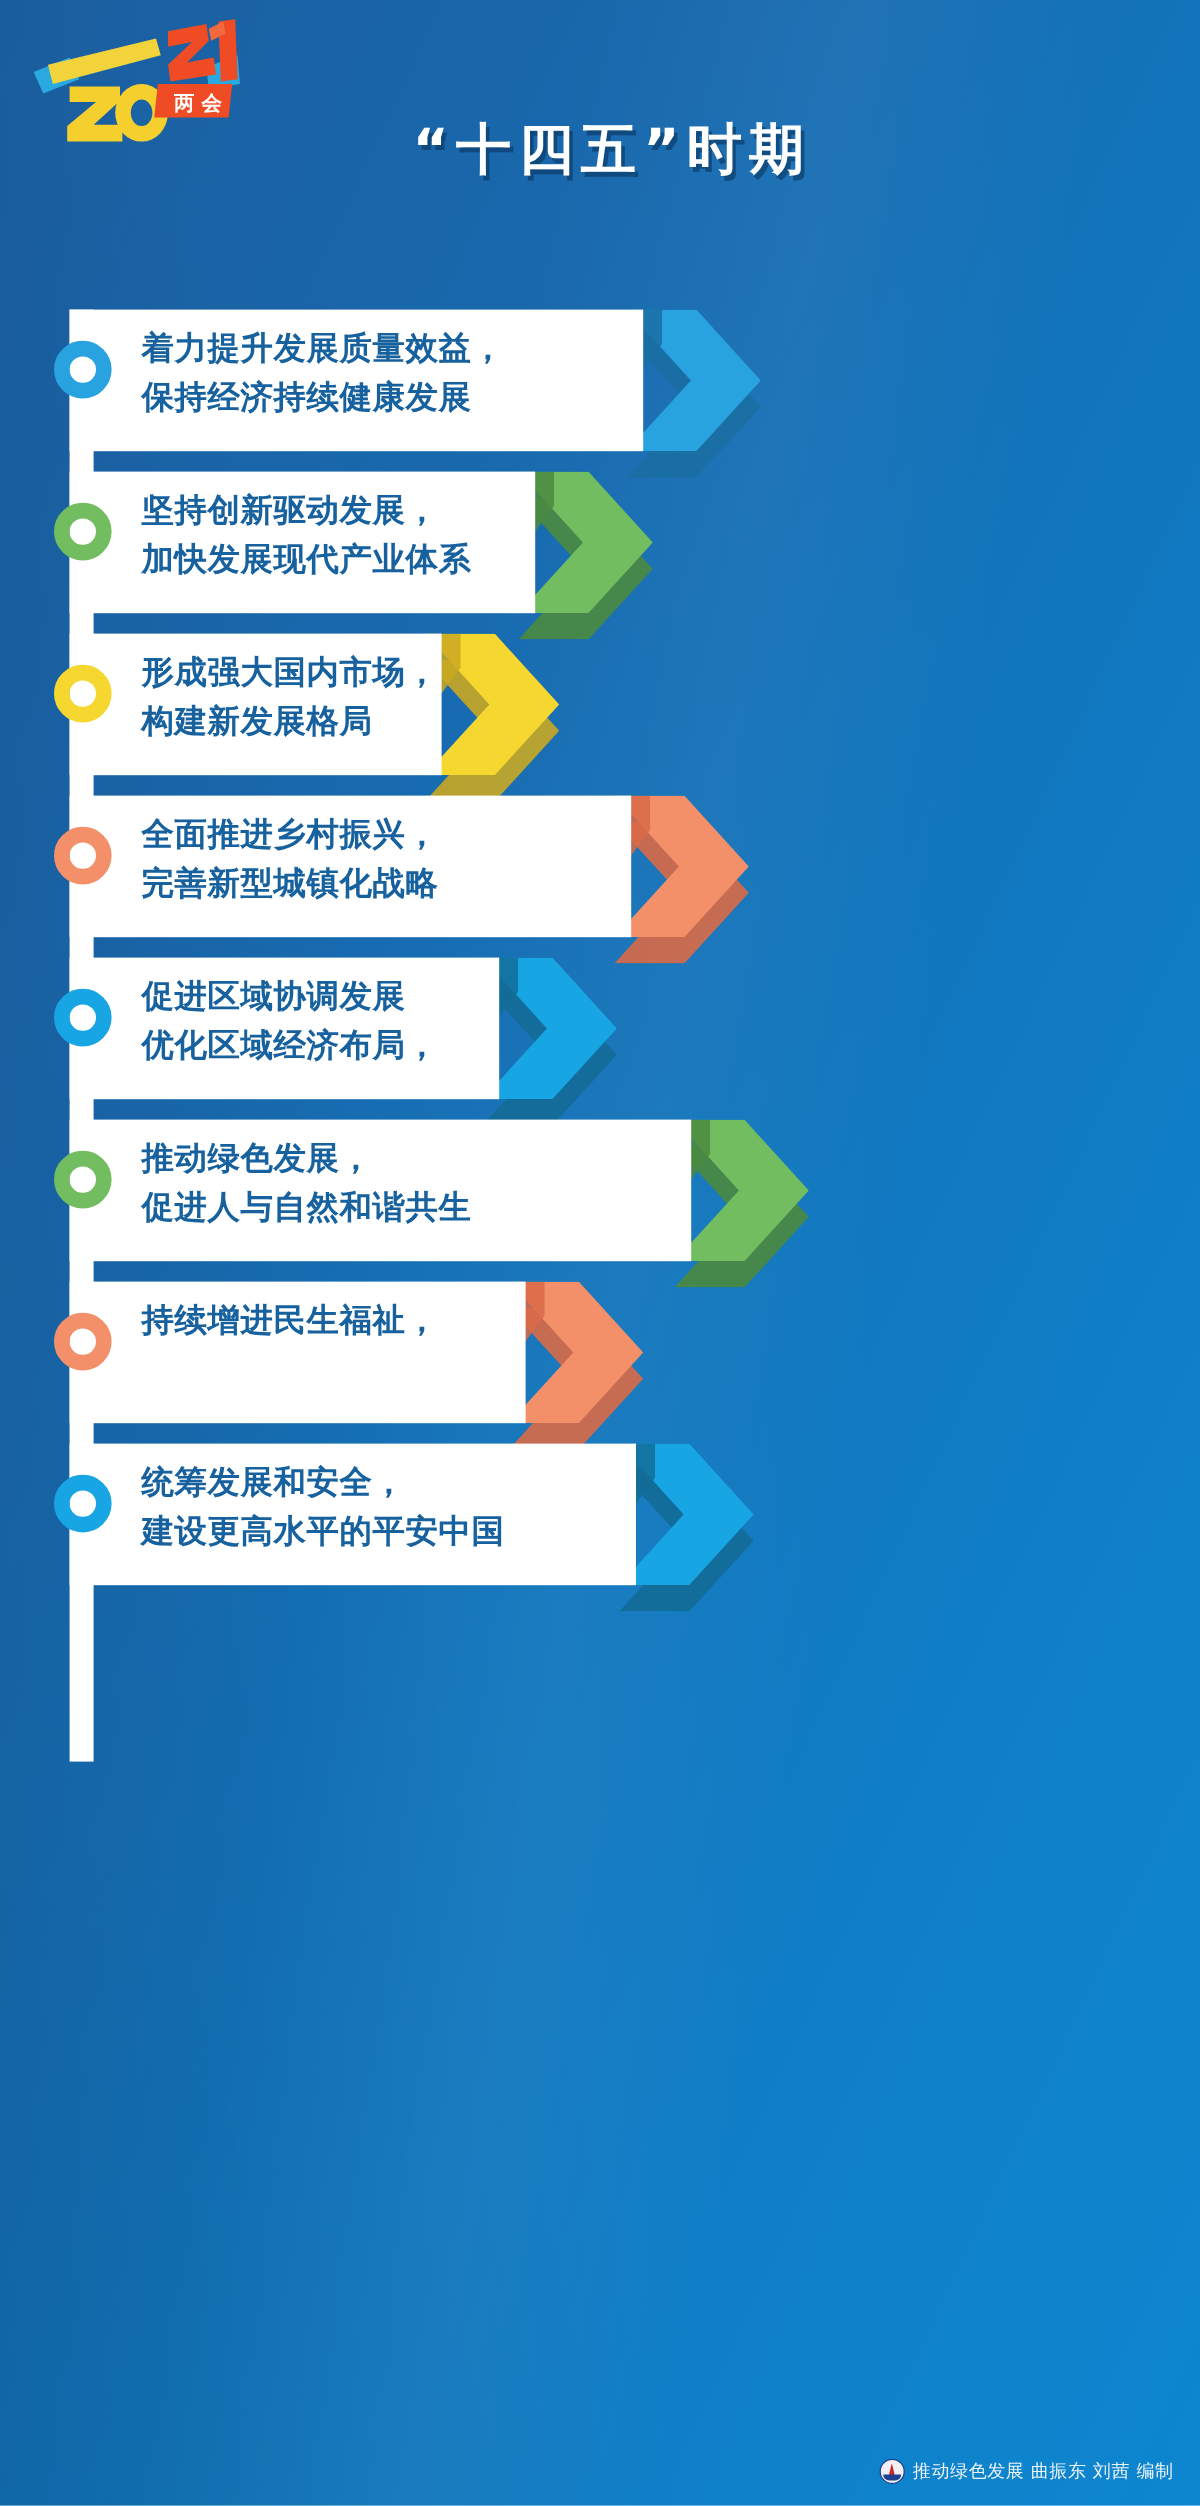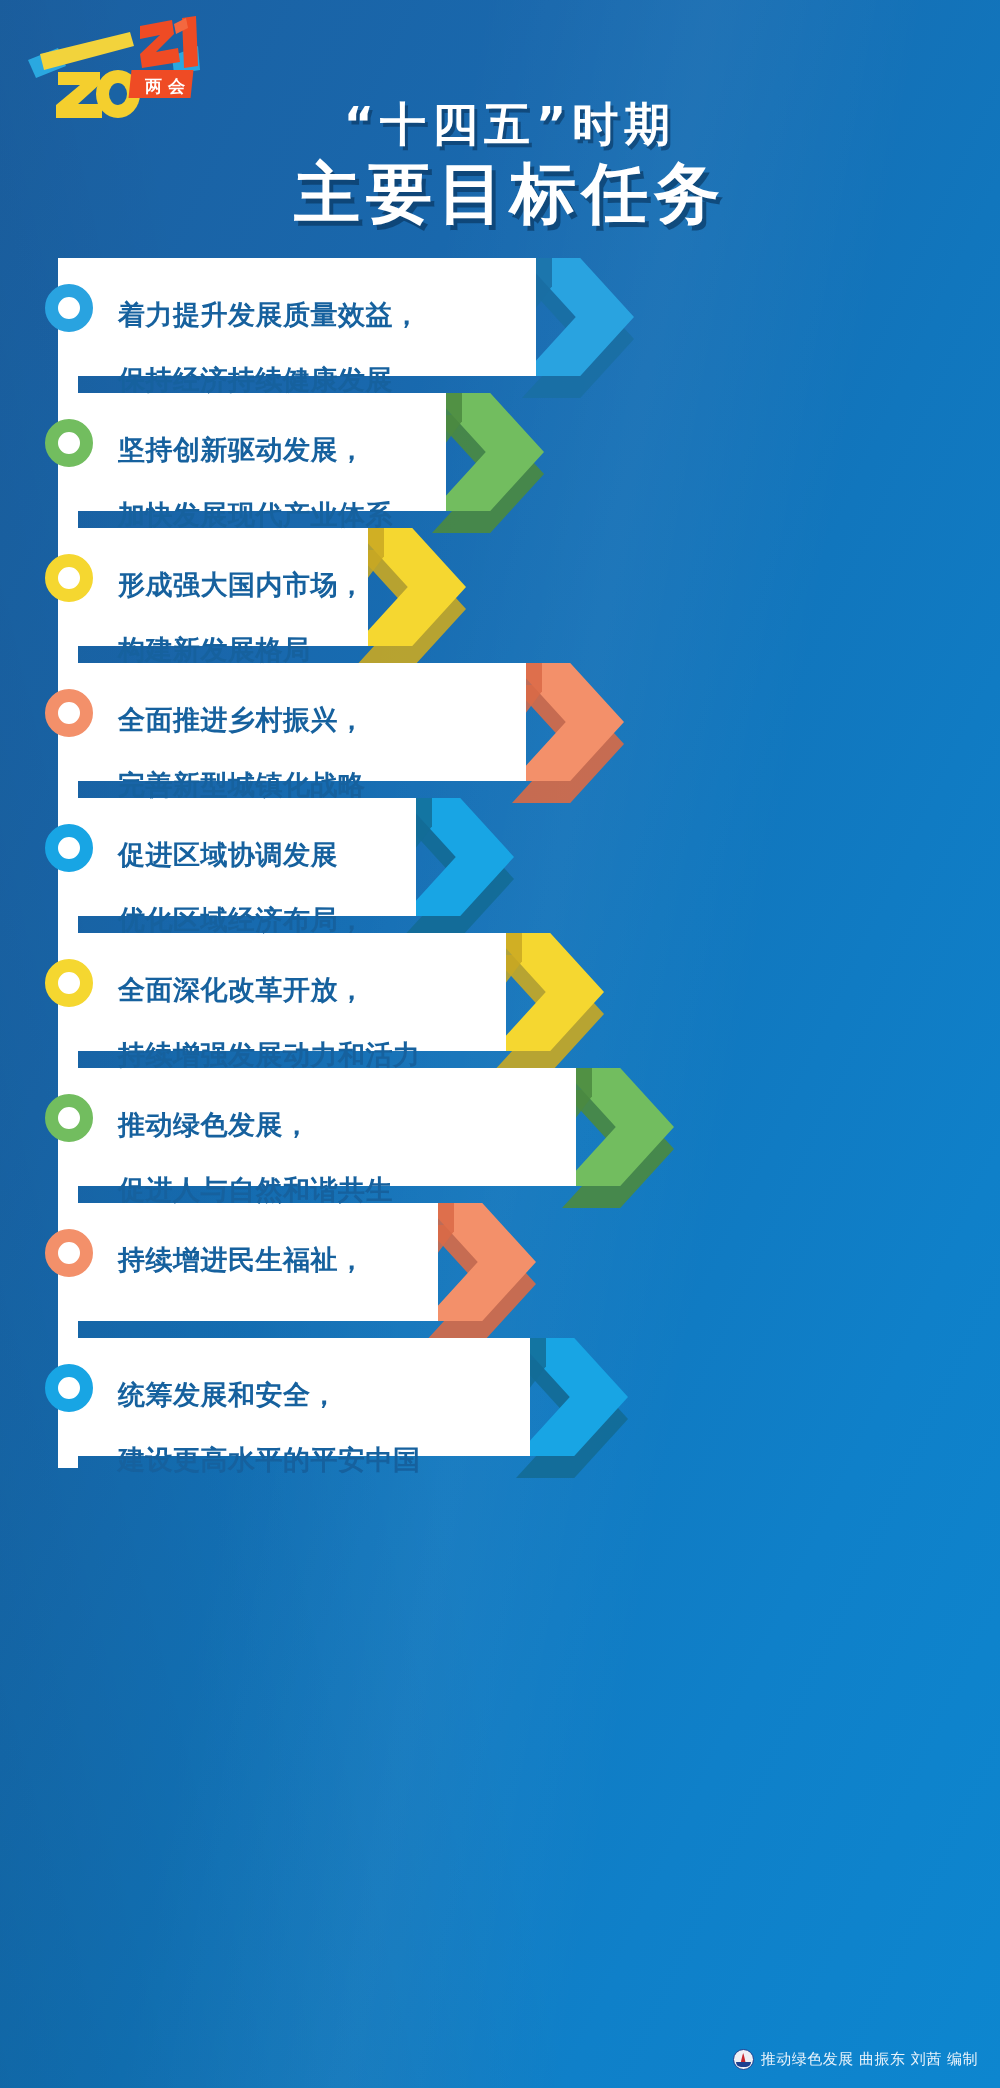--- a/index.html
+++ b/index.html
@@ -144,21 +144,21 @@
     left: 118px;
     top: 12px;
     z-index: 6;
     color: #16619e;
     font-weight: 800;
     font-size: 27px;
     line-height: 1.52;
     letter-spacing: 0.5px;
     white-space: nowrap;
   }
-  .row-text .ln { display: block; margin-top: 24px; }
+  .row-text .ln { display: block; }
 
   
   .footer {
     position: absolute;
     right: 22px;
     bottom: 18px;
     display: flex;
     align-items: center;
     gap: 7px;
     color: #e9f3fb;
@@ -217,21 +217,20 @@
       <path d="M160 10 L174 8 L176 58 L162 60 Z" fill="#ef4b24"></path>
       <path d="M152 16 L164 10 L166 20 L154 26 Z" fill="#f4683f"></path>
 
       <rect x="116" y="62" width="62" height="28" fill="#ef4b24" transform="skewX(-6)"></rect>
       <text x="143" y="84" font-family="DejaVu Sans, sans-serif" font-size="17" font-weight="700" fill="#ffffff" text-anchor="middle">两 会</text>
     </svg>
   </div>
 
   <div class="title-block">
     <div class="title-line1">“十四五”时期</div>
-    <div class="title-line2">主要目标任务</div>
   </div>
 </div>
 
 <div class="spine"></div>
 
 <div class="list" id="list-root">
     <div class="row">
     <div class="chev-shadow" style="left:522px;background:#1a6fa3;"></div>
     <div class="banner" style="width:478px;"></div>
     <div class="chev" style="left:522px;background:#29a3e0;"></div>
@@ -280,31 +279,20 @@
     <div class="banner" style="width:358px;"></div>
     <div class="chev" style="left:402px;background:#18a5e4;"></div>
     <div class="chev-fold" style="left:402px;background:#136c96;"></div>
     <div class="ring" style="border-color:#18a5e4;"></div>
     <div class="row-text">
       <span class="ln">促进区域协调发展</span>
       <span class="ln">优化区域经济布局，</span>
     </div>
     </div>
     <div class="row">
-    <div class="chev-shadow" style="left:492px;background:#c9a822;"></div>
-    <div class="banner" style="width:448px;"></div>
-    <div class="chev" style="left:492px;background:#f5d730;"></div>
-    <div class="chev-fold" style="left:492px;background:#c9a822;"></div>
-    <div class="ring" style="border-color:#f5d730;"></div>
-    <div class="row-text">
-      <span class="ln">全面深化改革开放，</span>
-      <span class="ln">持续增强发展动力和活力</span>
-    </div>
-    </div>
-    <div class="row">
     <div class="chev-shadow" style="left:562px;background:#4b8a3f;"></div>
     <div class="banner" style="width:518px;"></div>
     <div class="chev" style="left:562px;background:#72bd5f;"></div>
     <div class="chev-fold" style="left:562px;background:#4b8a3f;"></div>
     <div class="ring" style="border-color:#72bd5f;"></div>
     <div class="row-text">
       <span class="ln">推动绿色发展，</span>
       <span class="ln">促进人与自然和谐共生</span>
     </div>
     </div>

